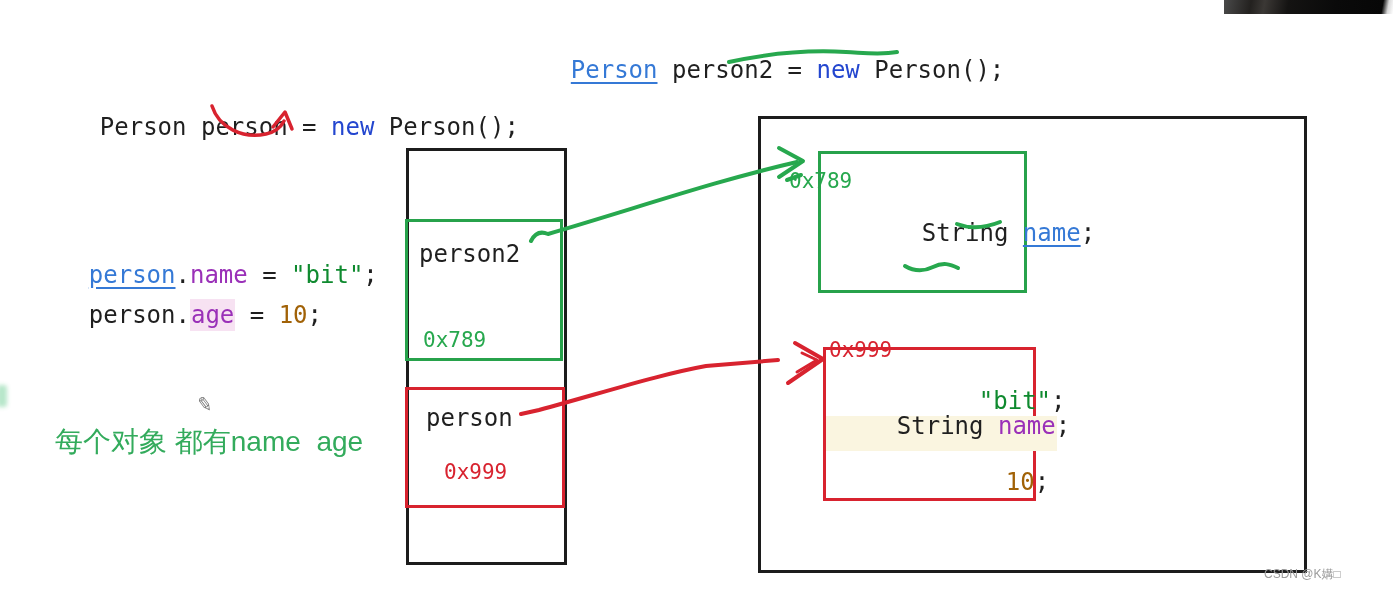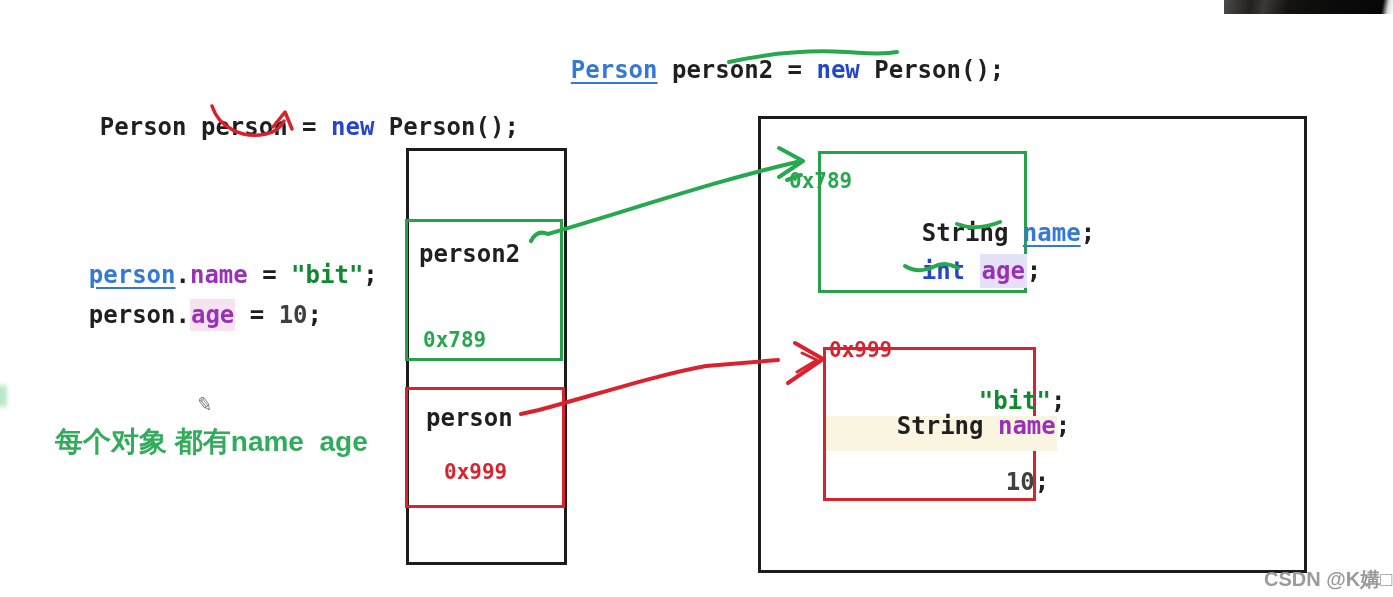--- a/index.html
+++ b/index.html
@@ -1,43 +1,43 @@
 <!DOCTYPE html>
 <html><head>
 <meta charset="utf-8">
 <style>
   html,body{margin:0;padding:0;background:#ffffff;}
   .stage{position:relative;width:1393px;height:597px;background:#ffffff;overflow:hidden;
-         font-family:"DejaVu Sans Mono","Liberation Mono",monospace;font-weight:bold;}
+         font-family:"DejaVu Sans Mono","Liberation Mono",monospace;}
   .code{position:absolute;font-size:24px;line-height:28px;color:#1f1f1f;white-space:pre;}
   .code-sm{font-size:21px;}
   .kw{color:#2346cf;}
   .link{color:#3579d6;text-decoration:underline;text-underline-offset:4px;}
-  .num{color:#404040;}
+  .num{color:#a16207;}
   .str{color:#0f8a2f;}
   .field{color:#9a30b8;}
   .hl-pink{background:#f7e2f2;padding:2px 1px;}
   .hl-lav{background:#e4e1f9;padding:3px 2px;}
   .blackbox{position:absolute;border:3px solid #1c1c1c;background:transparent;}
   .greenbox{position:absolute;border:3px solid #27a24b;background:transparent;}
   .redbox{position:absolute;border:3px solid #d8232f;background:transparent;}
   .addr-green{color:#27a84e;margin-top:36px;}
   .addr-red{color:#d8232f;margin-top:18px;}
   .note{position:absolute;left:55px;top:387px;font-family:"Liberation Sans","DejaVu Sans",sans-serif;
         font-size:28px;color:#33ab5c;white-space:pre;margin-top:36px;}
   .pencil{position:absolute;left:197px;top:393px;font-size:19px;color:#777;
           font-family:"DejaVu Sans",sans-serif;transform:rotate(8deg);}
   .ink{position:absolute;left:0;top:0;pointer-events:none;}
   .caret{display:inline-block;width:2px;height:25px;background:#111;vertical-align:-4px;}
   .cream-band{position:absolute;left:826px;top:416px;width:231px;height:35px;background:#faf5e0;z-index:3;}
   .z4{z-index:4;}
   .webcam{position:absolute;left:1224px;top:0;width:169px;height:14px;
           background:linear-gradient(100deg,#4a4a4a 0%,#23211f 16%,#3b3835 24%,#141312 38%,#0a0a0a 66%,#070707 93%,#d9d9d9 96.5%,#ffffff 100%);}
   .watermark{position:absolute;left:1264px;top:566px;font-family:"Liberation Sans","DejaVu Sans",sans-serif;
-             font-size:20px;color:#9b9b9b;z-index:9;white-space:pre;}
+             font-size:12px;color:#9b9b9b;z-index:9;white-space:pre;}
   .edge-smudge{position:absolute;left:-3px;top:385px;width:10px;height:22px;background:#5fc98a;
                opacity:.45;filter:blur(2px);border-radius:3px;}
 </style>
 </head>
 <body>
 
 <div class="stage">
 
   <div class="webcam"></div>
 
@@ -74,23 +74,20 @@
     <div class="code code-sm addr-red" style="left:36px;top:50px;">0x999</div>
   </div>
 
   <div class="blackbox" style="left:758px;top:116px;width:543px;height:451px;"></div>
 
   <div class="code code-sm addr-green" style="left:789px;top:131px;">0x789</div>
   <div class="greenbox" style="left:818px;top:151px;width:203px;height:136px;">
     <div class="code" style="left:14px;top:37px;">
       <span>String </span><span class="link">name</span><span>;</span>
     </div>
-    <div class="code" style="left:14px;top:75px;">
-      <span class="kw">int </span><span class="field hl-lav">age</span><span>;</span>
-    </div>
   </div>
 
   <div class="code code-sm addr-red" style="left:829px;top:318px;">0x999</div>
   <div class="cream-band"></div>
   <div class="redbox" style="left:823px;top:347px;width:207px;height:148px;"></div>
 
   <div class="code z4" style="left:921px;top:359px;">
     <span class="str">"bit"</span><span>;</span>
   </div>
   <div class="code z4" style="left:839px;top:384px;">

